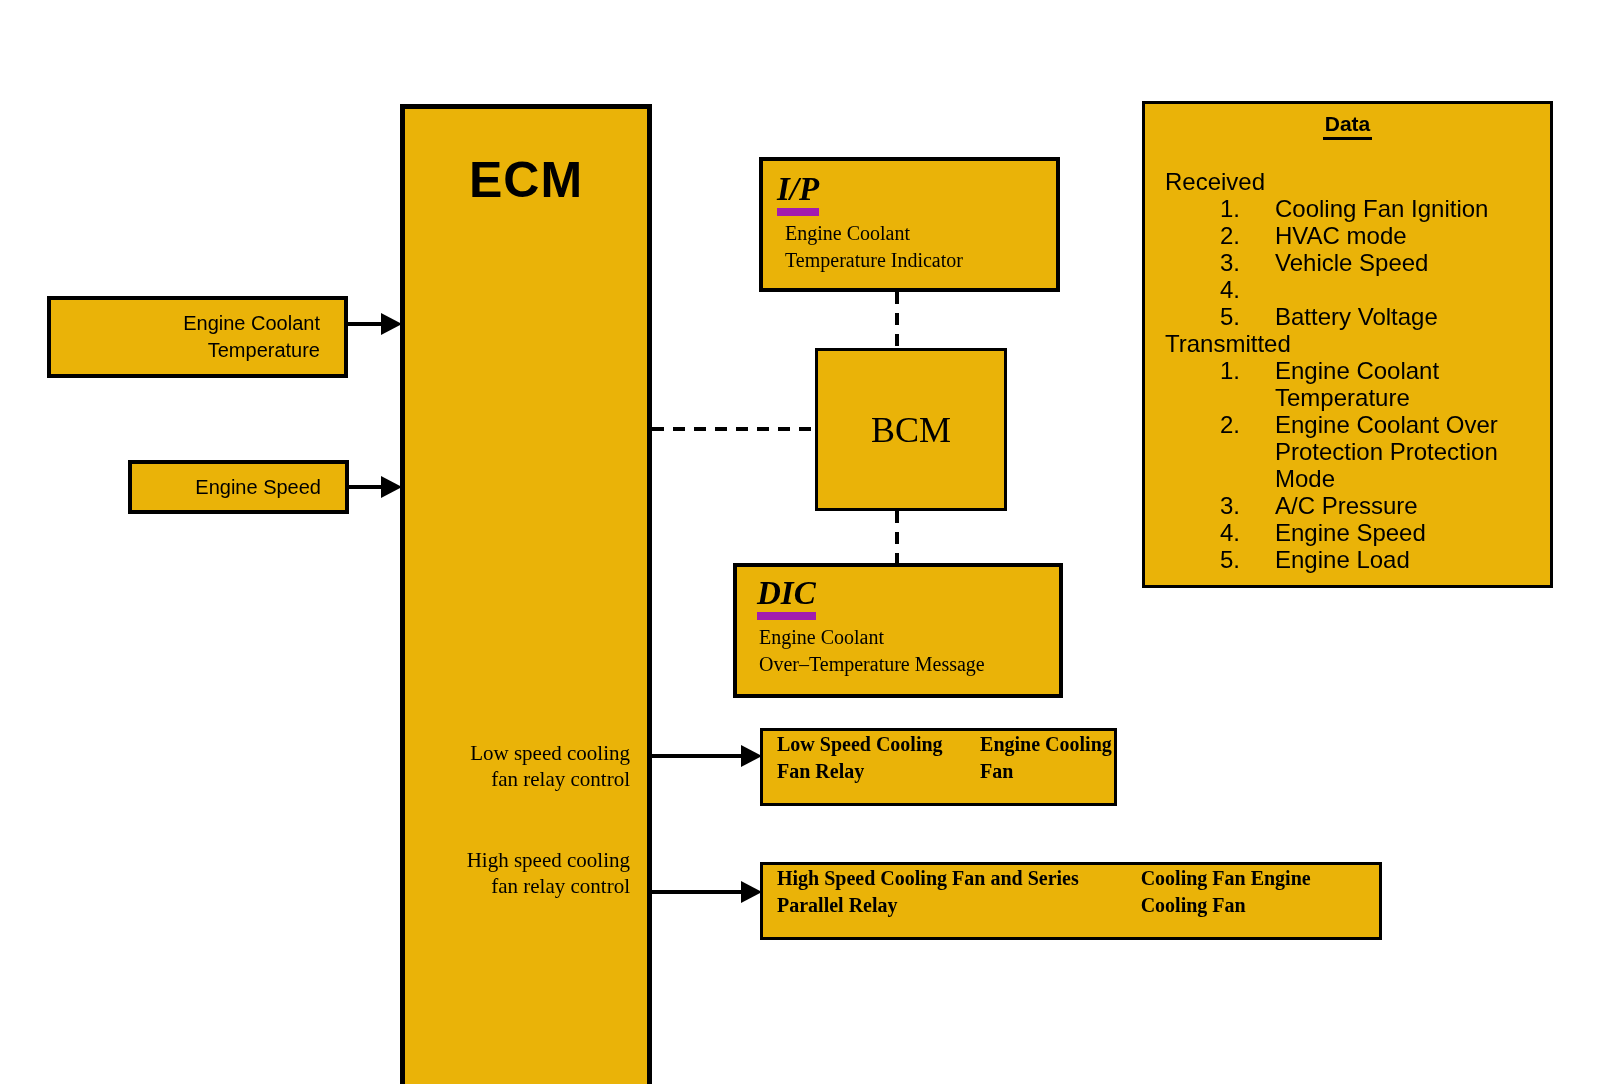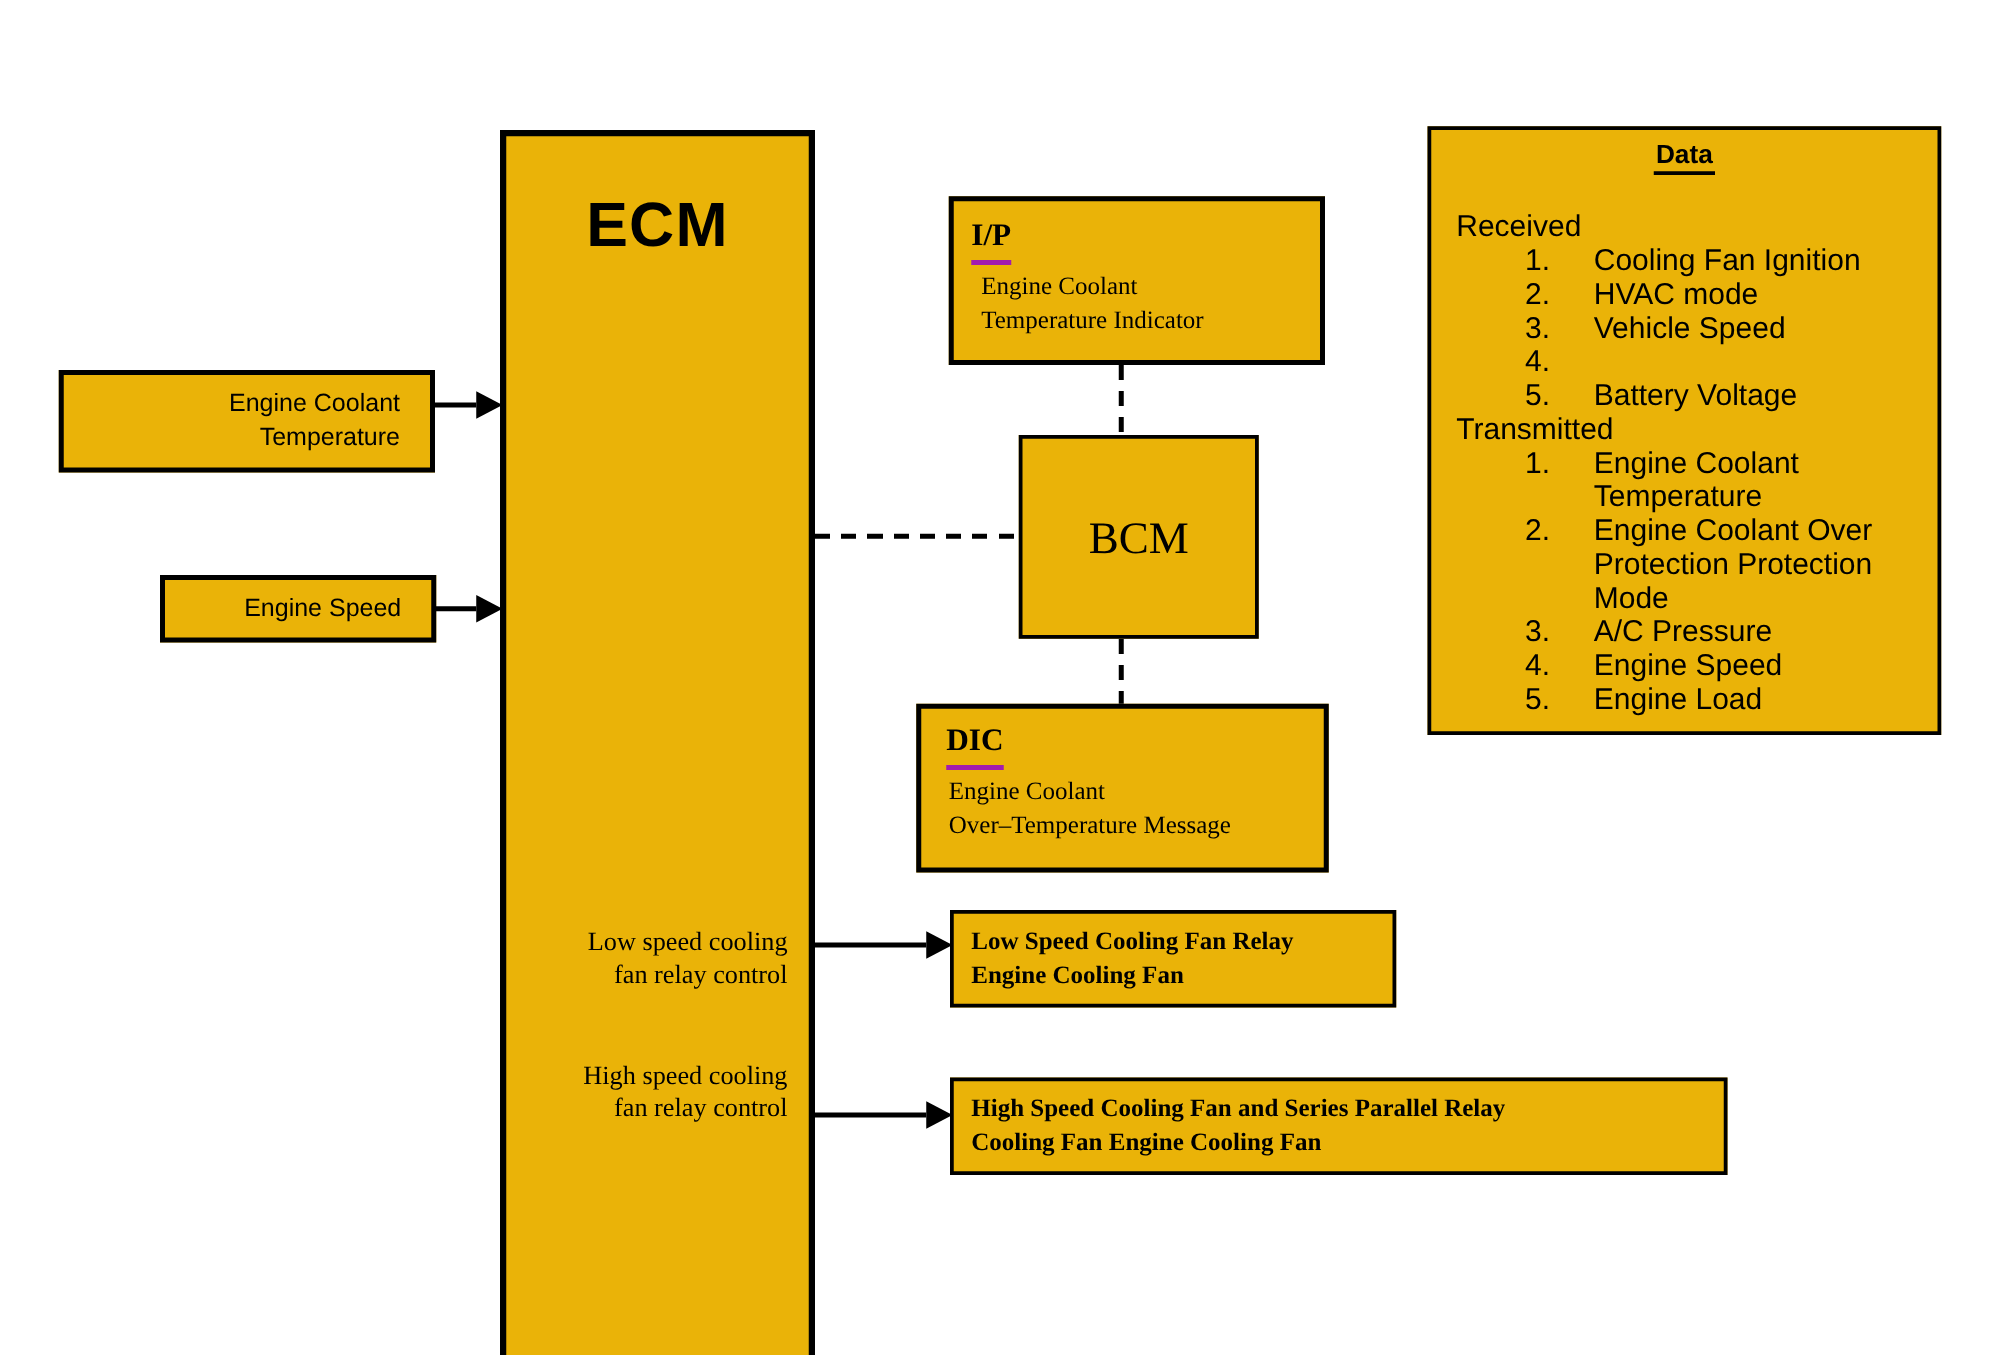--- a/index.html
+++ b/index.html
@@ -20,30 +20,30 @@
   #in-ect{left:47px;top:296px;width:301px;height:82px;
           display:flex;flex-direction:column;justify-content:center;}
   #in-ect .t, #in-es .t{text-align:right;padding-right:24px;font-size:20px;line-height:27px;}
   #in-es{left:128px;top:460px;width:221px;height:54px;
          display:flex;flex-direction:column;justify-content:center;}
 
   
   .serifbox{font-family:"Liberation Serif",serif;}
   #ip{left:759px;top:157px;width:301px;height:135px;padding:10px 8px 0 14px;}
   #dic{left:733px;top:563px;width:330px;height:135px;padding:8px 8px 0 20px;}
-  .box-title{display:inline-block;font-weight:bold;font-size:25px;line-height:36px;
-             border-bottom:4px solid #a21caf;padding-bottom:1px;margin-bottom:4px;}
+  .box-title{display:inline-block;font-weight:bold;font-size:33px;line-height:36px;
+             border-bottom:8px solid #a21caf;padding-bottom:1px;margin-bottom:4px;font-style:italic;}
   .p-line{display:block;font-size:20px;line-height:27px;margin-left:8px;}
   #dic .p-line{margin-left:2px;}
 
   #bcm{left:815px;top:348px;width:192px;height:163px;display:flex;
        align-items:center;justify-content:center;font-size:36px;}
 
   
-  .outbox{display:flex;flex-direction:column;justify-content:center;padding-left:14px;
+  .outbox{display:flex;justify-content:center;padding-left:14px;
           font-weight:bold;font-size:20px;line-height:27px;}
   #out-low{left:760px;top:728px;width:357px;height:78px;}
   #out-high{left:760px;top:862px;width:622px;height:78px;}
 
   
   #datap{left:1142px;top:101px;width:411px;height:487px;}
   #dp-title-row{position:absolute;left:0;right:0;top:8px;text-align:center;}
   #dp-title{display:inline-block;font-weight:bold;font-size:21px;
             border-bottom:3px solid #000;padding:0 2px 1px 2px;}
   #dp-content{position:absolute;left:0;right:0;top:64px;font-size:24px;line-height:27px;}

